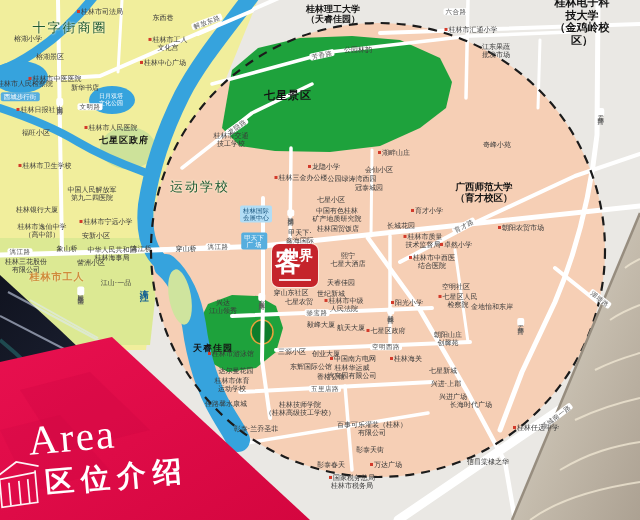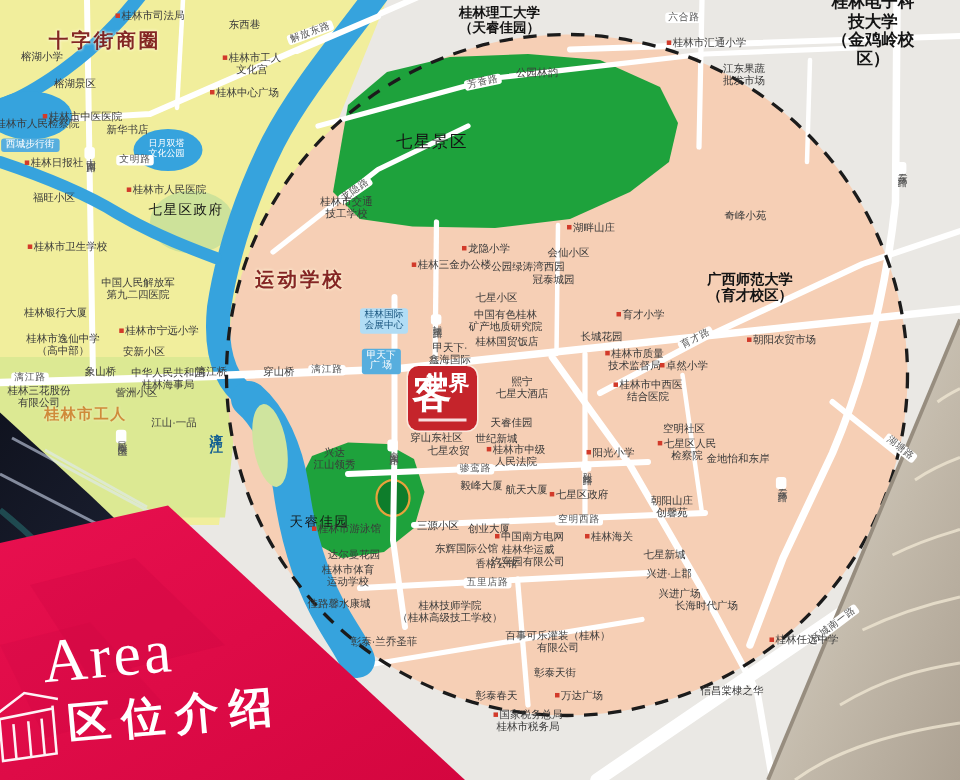--- a/index.html
+++ b/index.html
@@ -1,23 +1,23 @@
 <!DOCTYPE html>
 <html><head>
 <meta charset="utf-8">
 <style>
   html,body{margin:0;padding:0;background:#fff;}
   #stage{position:relative;width:640px;height:520px;overflow:hidden;font-family:"Liberation Sans",sans-serif;background:#eae8e4;}
   #stage svg{position:absolute;left:0;top:0;}
   #map-labels{position:absolute;left:0;top:0;width:640px;height:520px;pointer-events:none;}
   .lbl{position:absolute;white-space:pre-line;text-align:center;line-height:1.15;color:#3a3a3a;font-size:7px;transform:translate(-50%,-50%);}
   .lbl .m{display:inline-block;width:3px;height:3px;background:#d23a2a;margin-right:1px;vertical-align:1px;}
-  .area{font-size:13px;font-weight:bold;color:#7f1d1d;letter-spacing:2px;opacity:.95;text-shadow:0 0 2px #fdf6d8,0 0 2px #fdf6d8;}
+  .area{font-size:13px;font-weight:normal;color:#14532d;letter-spacing:2px;opacity:.95;text-shadow:0 0 2px #fdf6d8,0 0 2px #fdf6d8;}
   .area2{font-size:10px;font-weight:bold;color:#cf8b3a;letter-spacing:1px;text-shadow:0 0 2px #f3f0c2;}
-  .district{font-size:10px;font-weight:normal;color:#141414;letter-spacing:1px;}
+  .district{font-size:10px;font-weight:bold;color:#141414;letter-spacing:1px;}
   .uni{font-size:10px;font-weight:bold;color:#141414;}
   .road{background:#fff;color:#555;font-size:6.5px;padding:0 2px;border-radius:2px;letter-spacing:.5px;}
   .roadv{background:#fff;color:#555;font-size:6.5px;padding:2px 0;border-radius:2px;writing-mode:vertical-rl;letter-spacing:1px;}
   .water{writing-mode:vertical-rl;color:#135f92;font-weight:bold;font-size:9px;letter-spacing:4px;}
   .lakelabel{color:#fff;font-size:6px;}
   .bluebox{background:#b2ddf5;color:#1a567f;padding:1px 3px;border-radius:2px;font-size:6.5px;}
   .blueboxw{background:#57aede;color:#fff;padding:1px 3px;border-radius:2px;font-size:6.5px;}
   
   #logo{position:absolute;left:272px;top:244px;width:46px;height:43px;background:#c5242b;border-radius:7px;box-shadow:0 0 0 1px rgba(255,255,255,.55);color:#fff;font-family:"Liberation Serif",serif;}
   #logo .c1{position:absolute;left:3px;top:1px;font-size:26px;font-weight:bold;}
@@ -144,21 +144,21 @@
       <div class="lbl area" style="left: 70px; top: 28px; transform: translate(-50%, -50%);"><span>十字街商圈</span></div>
       <div class="lbl area" style="left: 200px; top: 187px; transform: translate(-50%, -50%);"><span>运动学校</span></div>
       <div class="lbl area2" style="left: 57px; top: 277px; transform: translate(-50%, -50%);"><span>桂林市工人</span></div>
       <div class="lbl district" style="left: 288px; top: 95px; font-size: 11px; transform: translate(-50%, -50%);"><span>七星景区</span></div>
       <div class="lbl district" style="left: 213px; top: 348px; font-size: 9px; transform: translate(-50%, -50%);"><span>天睿佳园</span></div>
       <div class="lbl district" style="left: 124px; top: 140px; font-size: 9px; transform: translate(-50%, -50%);"><span>七星区政府</span></div>
       <div class="lbl uni" style="left: 333px; top: 14px; font-size: 9px; transform: translate(-50%, -50%);"><span>桂林理工大学
 （天睿佳园）</span></div>
       <div class="lbl uni" style="left: 582px; top: 21px; font-size: 11px; transform: translate(-50%, -50%);"><span>桂林电子科技大学
 （金鸡岭校区）</span></div>
-      <div class="lbl uni" style="left: 500px; top: 193px; font-size: 9.5px; transform: translate(-50%, -50%);"><span>广西师范大学
+      <div class="lbl uni" style="left: 484px; top: 193px; font-size: 9.5px; transform: translate(-50%, -50%);"><span>广西师范大学
 （育才校区）</span></div>
       <div class="lbl water" style="left: 144px; top: 286px; transform: translate(-50%, -50%);"><span>漓江</span></div>
       <div class="lbl lakelabel" style="left: 111px; top: 100px; transform: translate(-50%, -50%);"><span>日月双塔
 文化公园</span></div>
       <div class="lbl road" style="left: 207px; top: 22px; transform: translate(-50%, -50%) rotate(-20deg);"><span>解放东路</span></div>
       <div class="lbl road" style="left: 456px; top: 12px; transform: translate(-50%, -50%);"><span>六合路</span></div>
       <div class="lbl road" style="left: 322px; top: 55px; transform: translate(-50%, -50%) rotate(-12deg);"><span>芳香路</span></div>
       <div class="lbl road" style="left: 237px; top: 127px; transform: translate(-50%, -50%) rotate(-35deg);"><span>龙隐路</span></div>
       <div class="lbl roadv" style="left: 60px; top: 102px; transform: translate(-50%, -50%);"><span>中山南路</span></div>
       <div class="lbl road" style="left: 90px; top: 107px; transform: translate(-50%, -50%);"><span>文明路</span></div>

